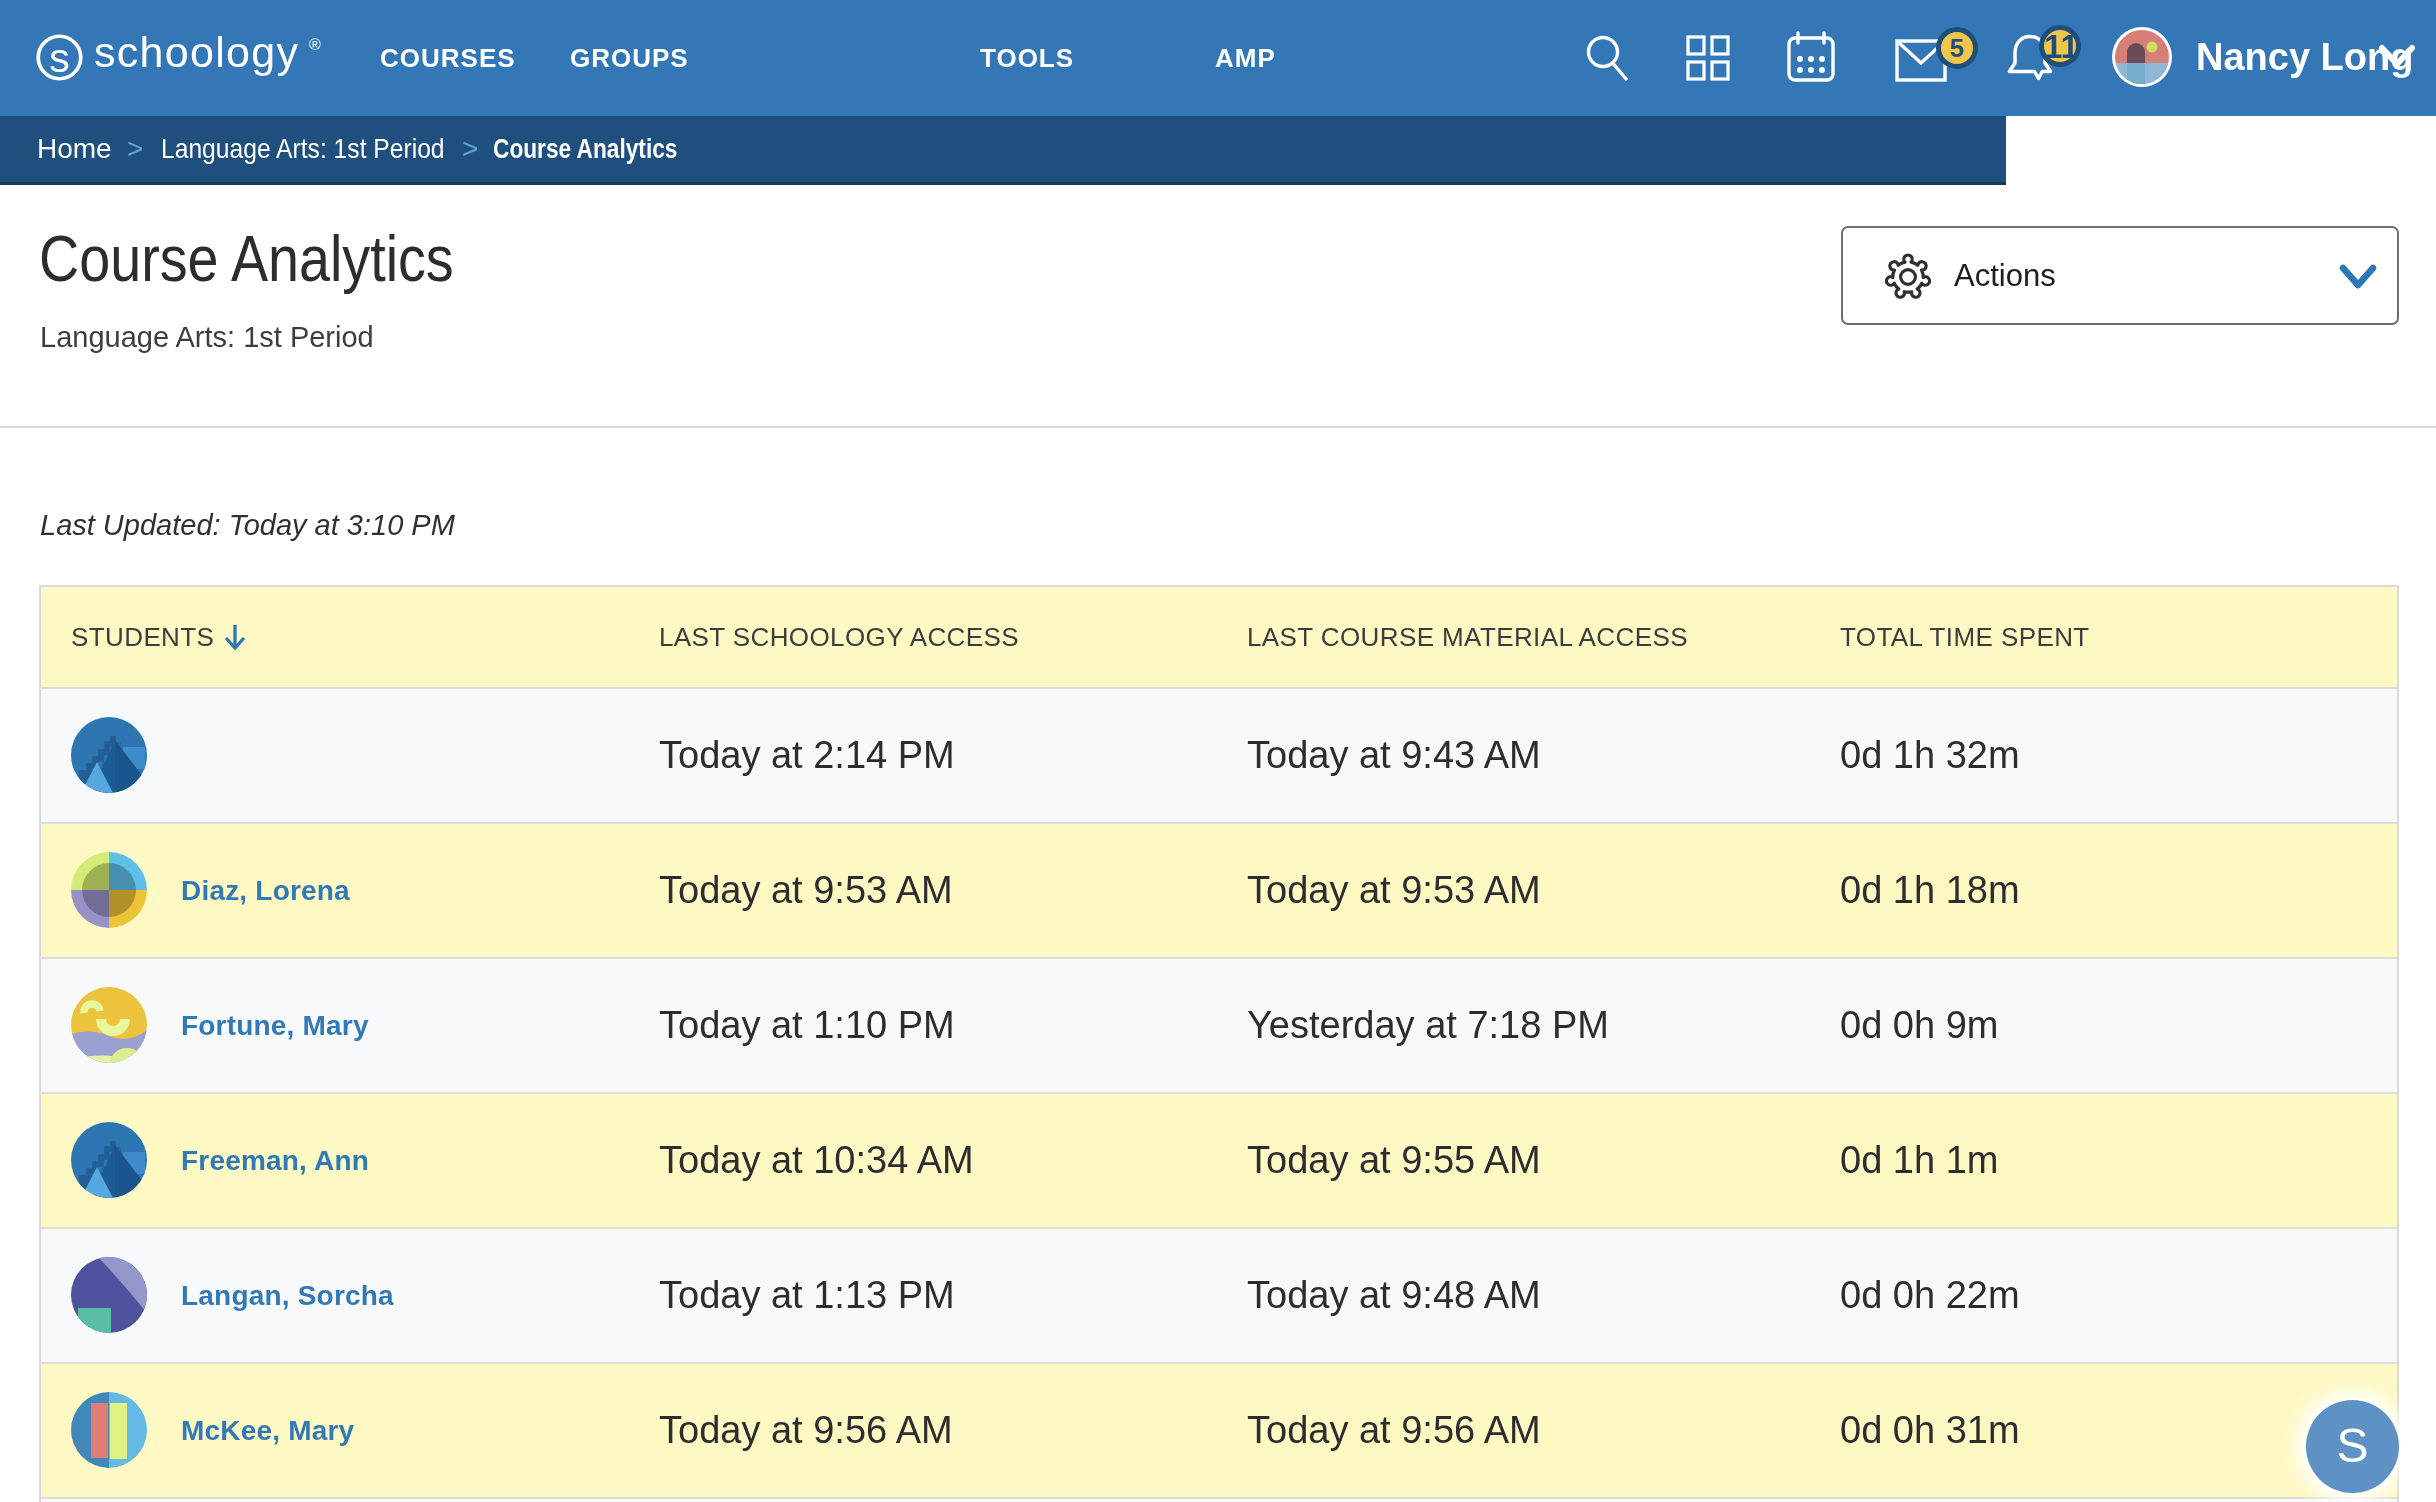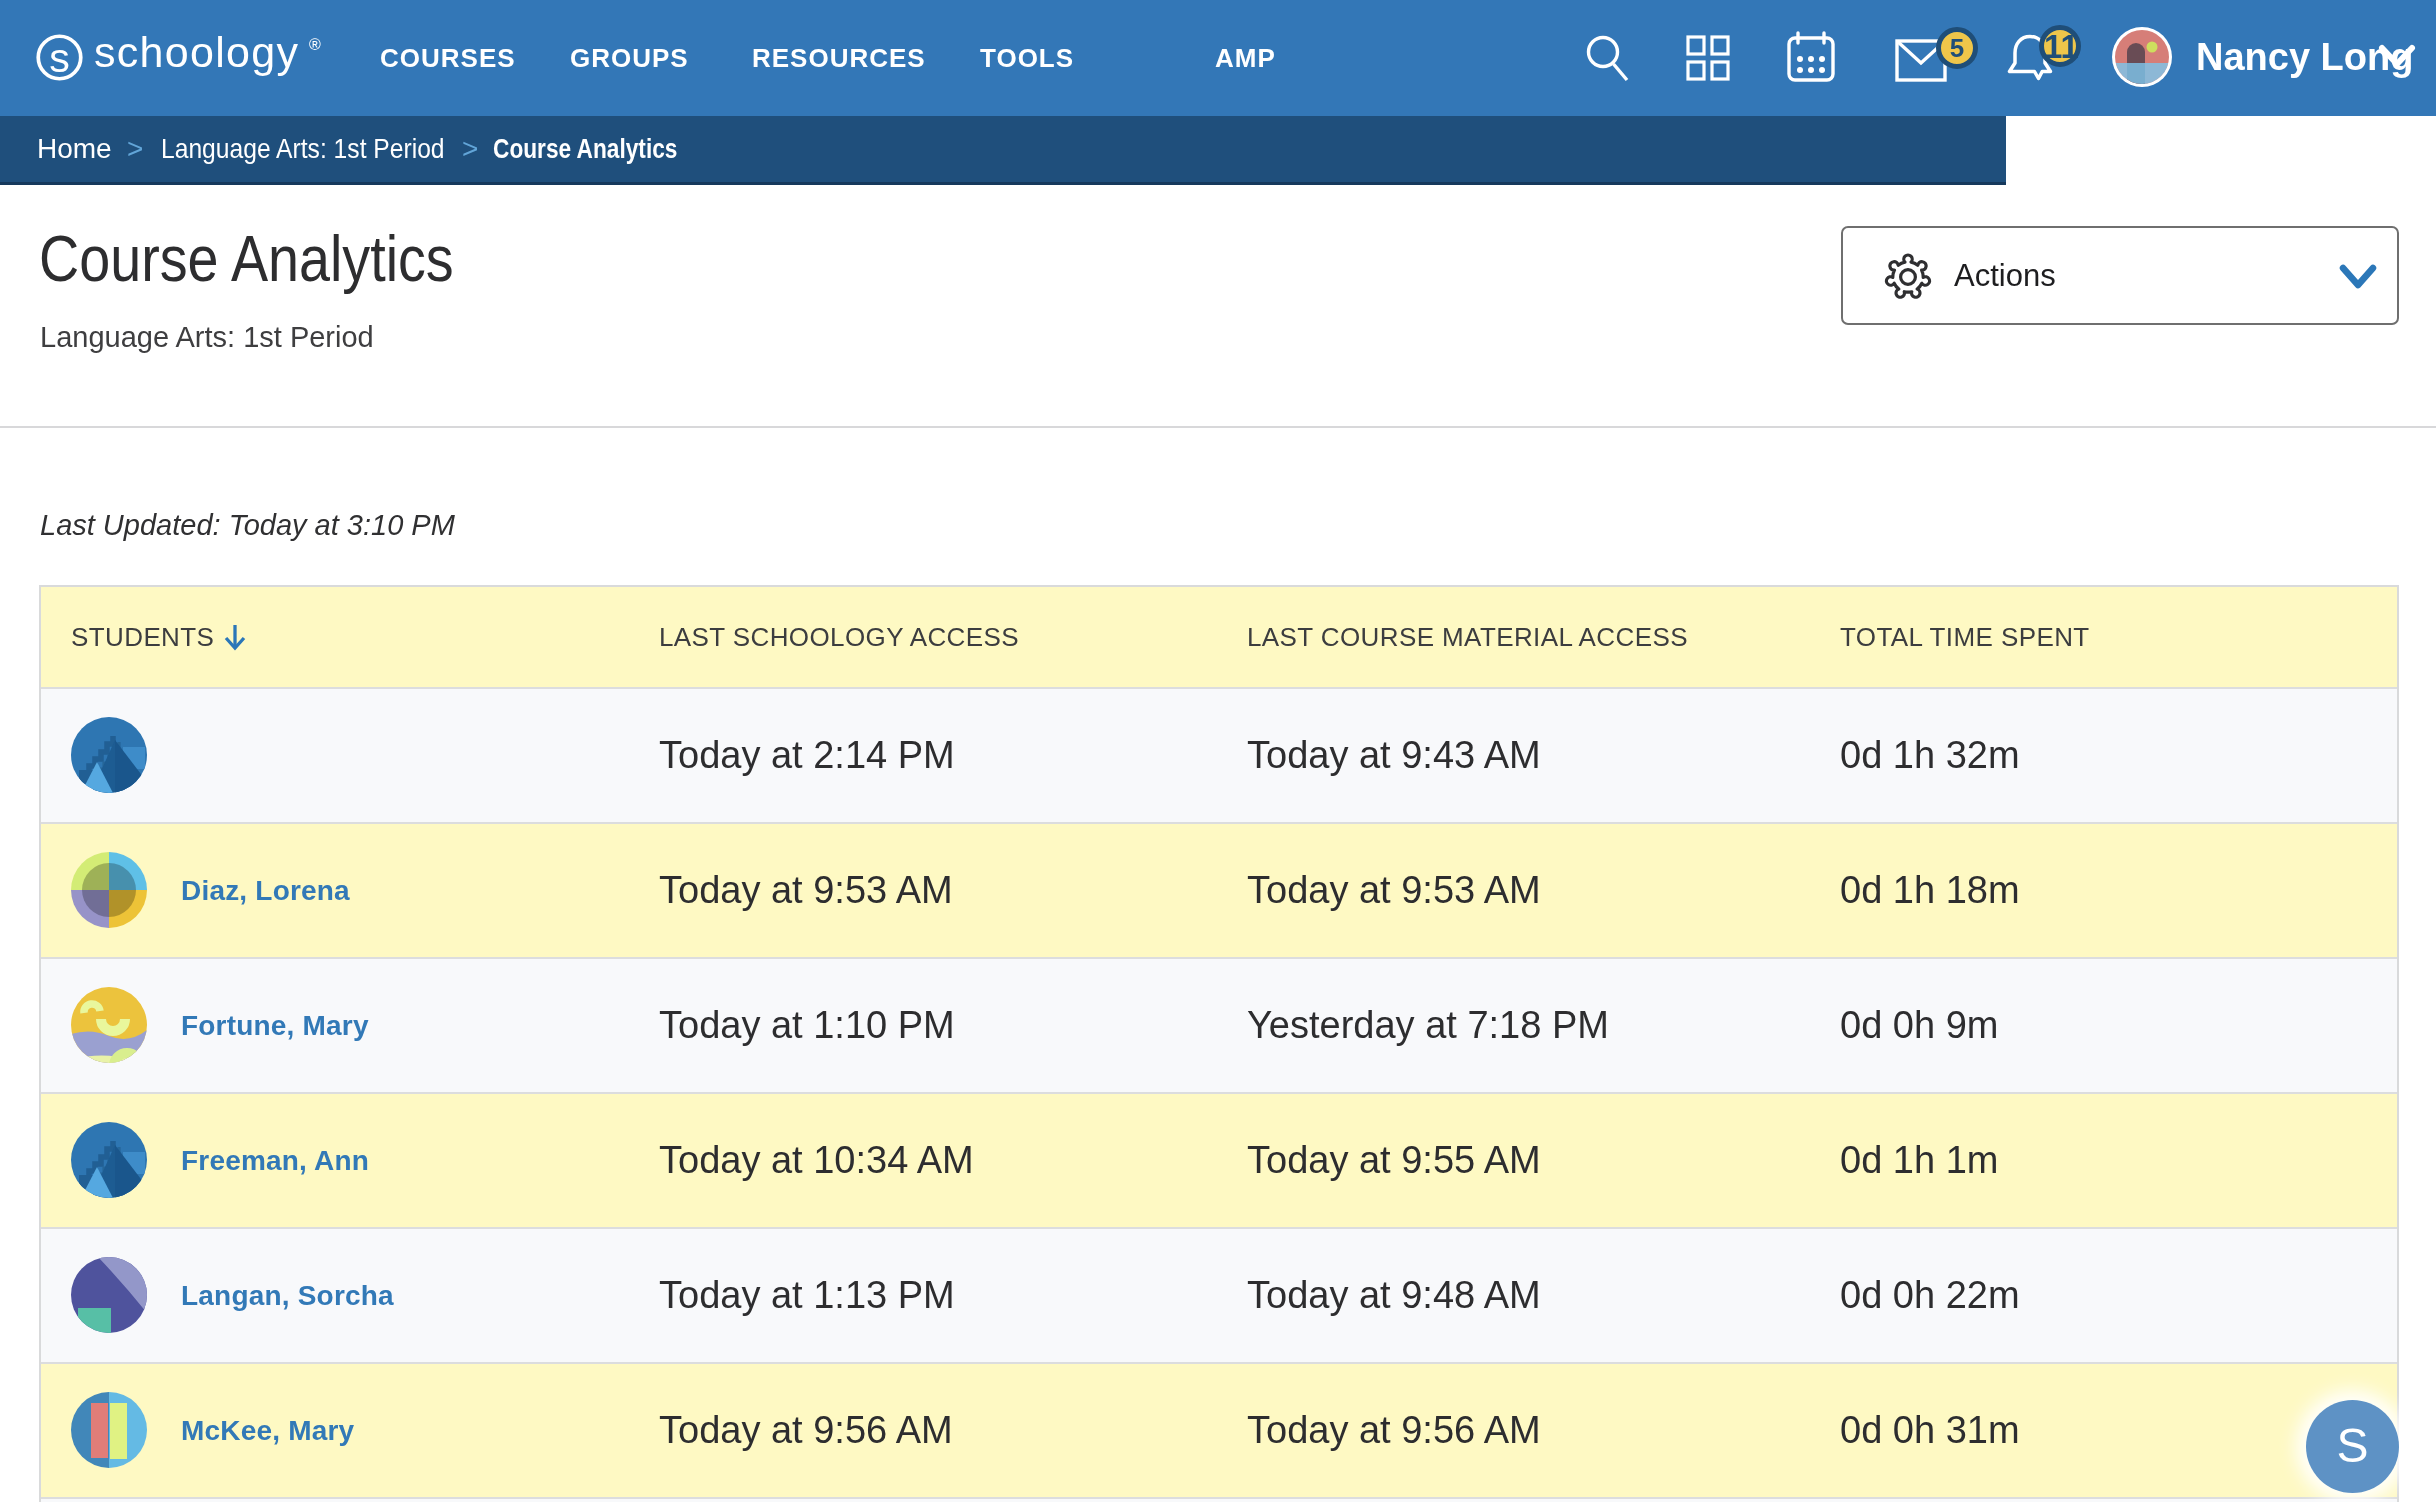--- a/index.html
+++ b/index.html
@@ -47,21 +47,20 @@
 
   <svg class="abs" style="left:36px;top:34px" width="47" height="47" viewBox="0 0 48 48">
     <circle cx="24" cy="24" r="21.7" fill="none" stroke="#fff" stroke-width="3.8"></circle>
     <text x="24" y="38.5" font-family="Liberation Sans" font-size="42" fill="#fff" text-anchor="middle">s</text>
   </svg>
   <div class="abs" style="left:94px;top:28px;color:#fff;font-size:43px;letter-spacing:1.3px;">schoology</div>
   <div class="abs" style="left:309px;top:36px;color:#fff;font-size:16px;">®</div>
 
   <div class="navitem" style="left:380px;">COURSES</div>
   <div class="navitem" style="left:570px;">GROUPS</div>
-  <div class="navitem" style="left:752px;">RESOURCES</div>
   <div class="navitem" style="left:980px;">TOOLS</div>
   <div class="navitem" style="left:1176px;margin-left:39px;">AMP</div>
 
   <svg class="abs" style="left:1582px;top:33px" width="50" height="50" viewBox="0 0 50 50">
     <circle cx="21" cy="19" r="14.5" fill="none" stroke="#fff" stroke-width="3.4"></circle>
     <line x1="31.5" y1="31" x2="45" y2="47" stroke="#fff" stroke-width="3.4"></line>
   </svg>
 
   <svg class="abs" style="left:1686px;top:35px" width="44" height="48" viewBox="0 0 44 48">
     <rect x="2" y="2" width="16" height="17" fill="none" stroke="#fff" stroke-width="3.2"></rect>

